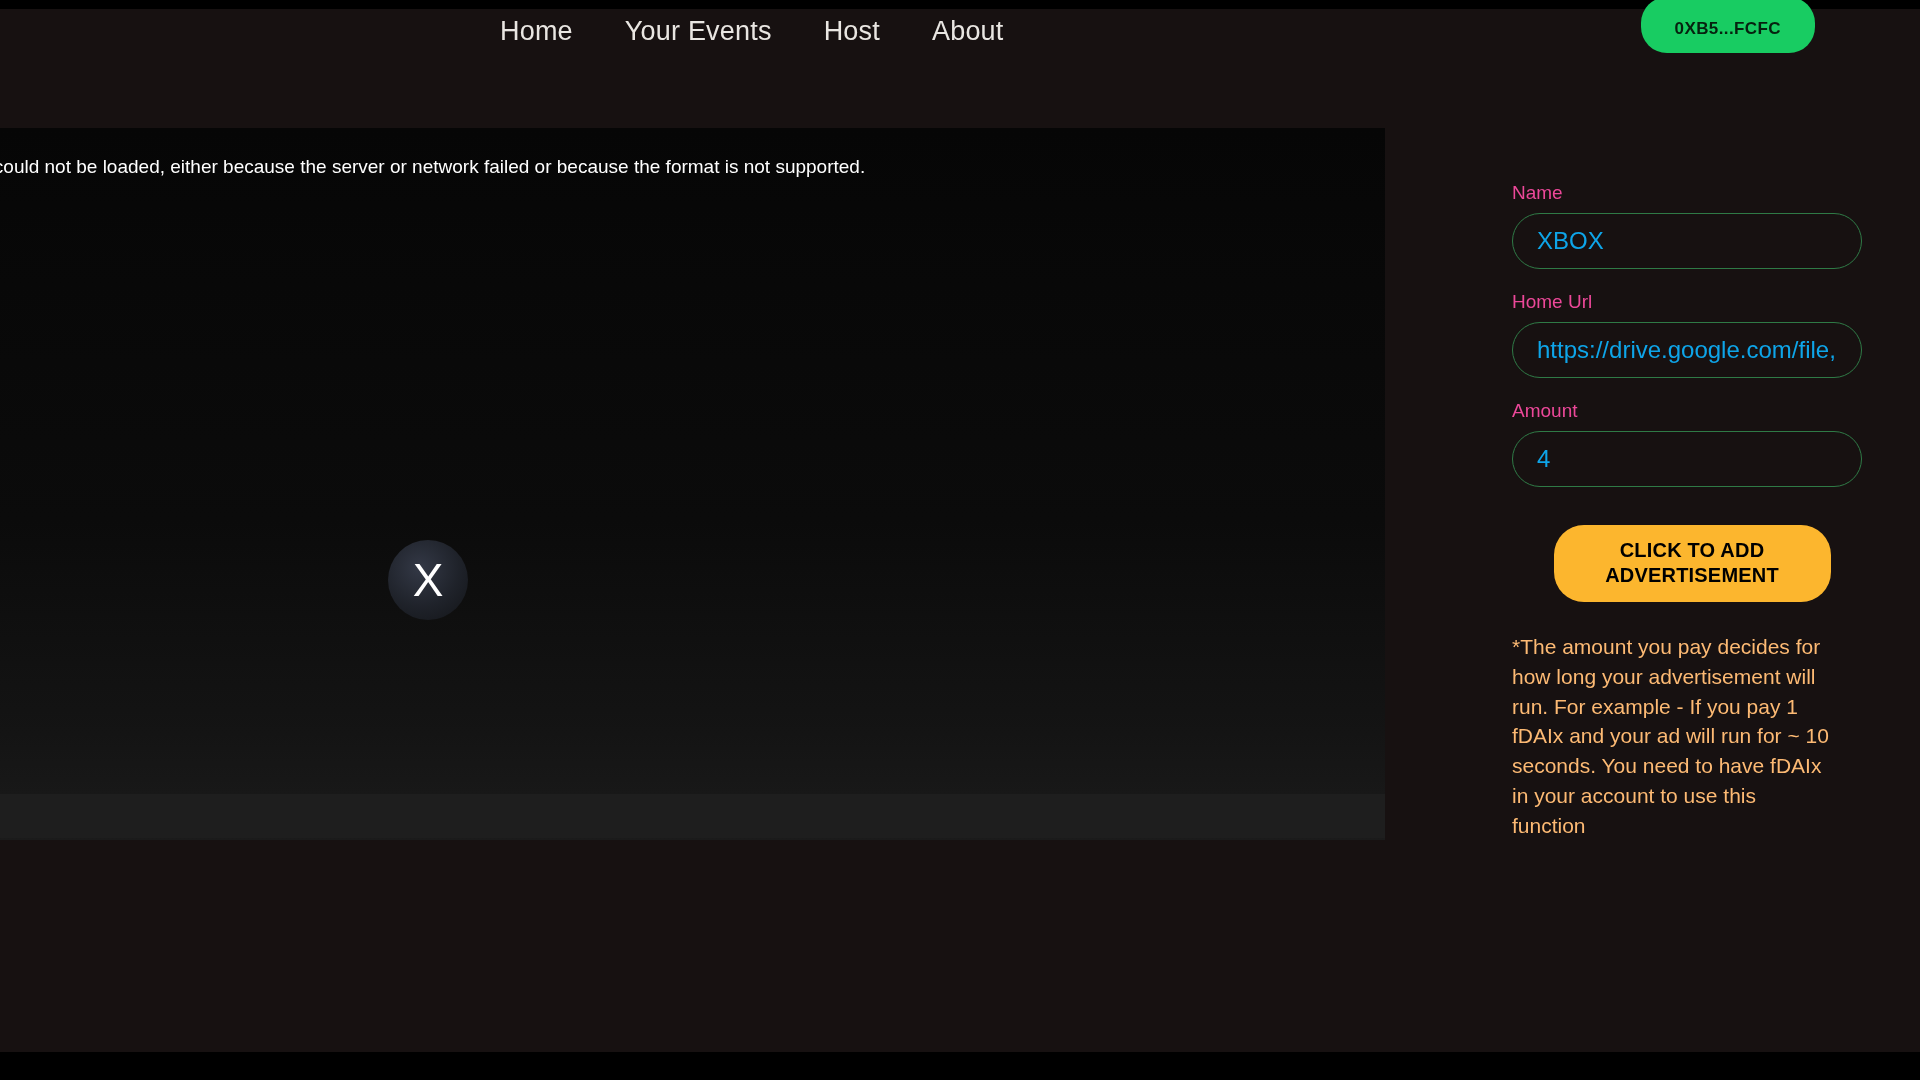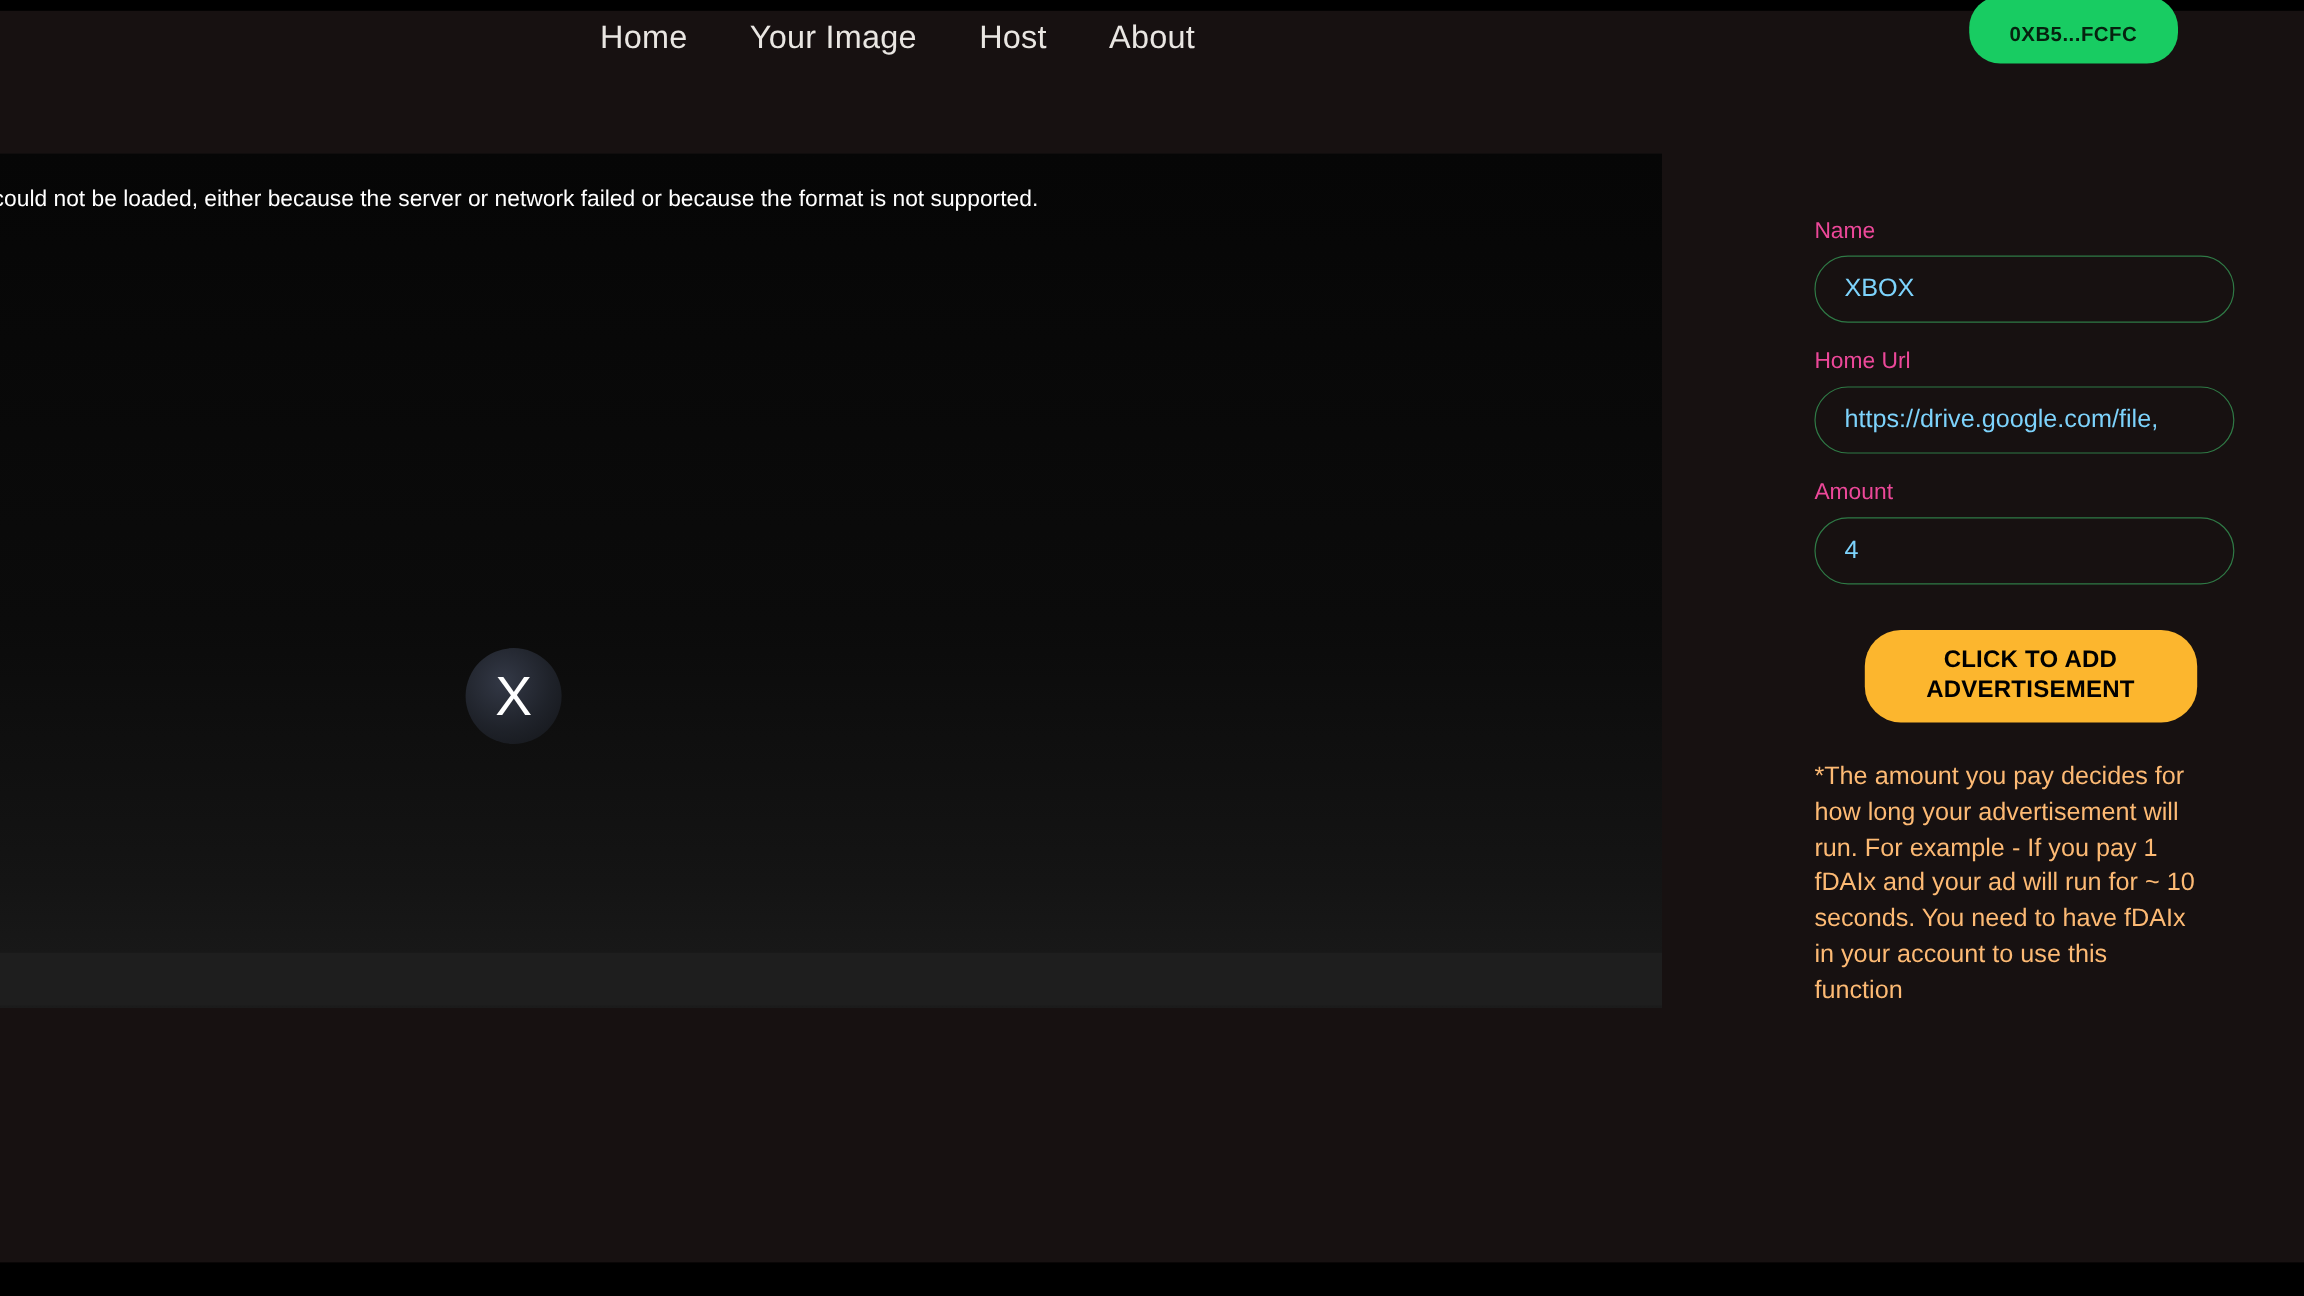--- a/index.html
+++ b/index.html
@@ -160,22 +160,22 @@
     font-size: 19px;
   }
   .field-input {
     display: block;
     width: 350px;
     height: 56px;
     padding: 0 24px;
     background: transparent;
     border: 1px solid #2f7a46;
     border-radius: 30px;
-    color: #7dd3fc;
-    font-size: 21px;
+    color: #0ea5e9;
+    font-size: 24px;
     font-family: "Liberation Sans", sans-serif;
     outline: none;
   }
   .field-input::placeholder { color: #6f6f6f; }
 
   .submit-row {
     display: flex;
     justify-content: center;
     margin-top: 38px;
   }
@@ -205,21 +205,21 @@
 </head>
 <body>
 
 <div id="app">
 
   <div class="bar-top"></div>
 
   <div class="navbar">
     <div class="nav-links">
       <span class="nav-link">Home</span>
-      <span class="nav-link">Your Image</span>
+      <span class="nav-link">Your Events</span>
       <span class="nav-link">Host</span>
       <span class="nav-link">About</span>
     </div>
     <button class="wallet-btn">0XB5...FCFC</button>
   </div>
 
   <div class="video-panel">
     <div class="video-error-text">a could not be loaded, either because the server or network failed or because the format is not supported.</div>
     <div class="video-error-icon">
       <div class="ring"></div>

